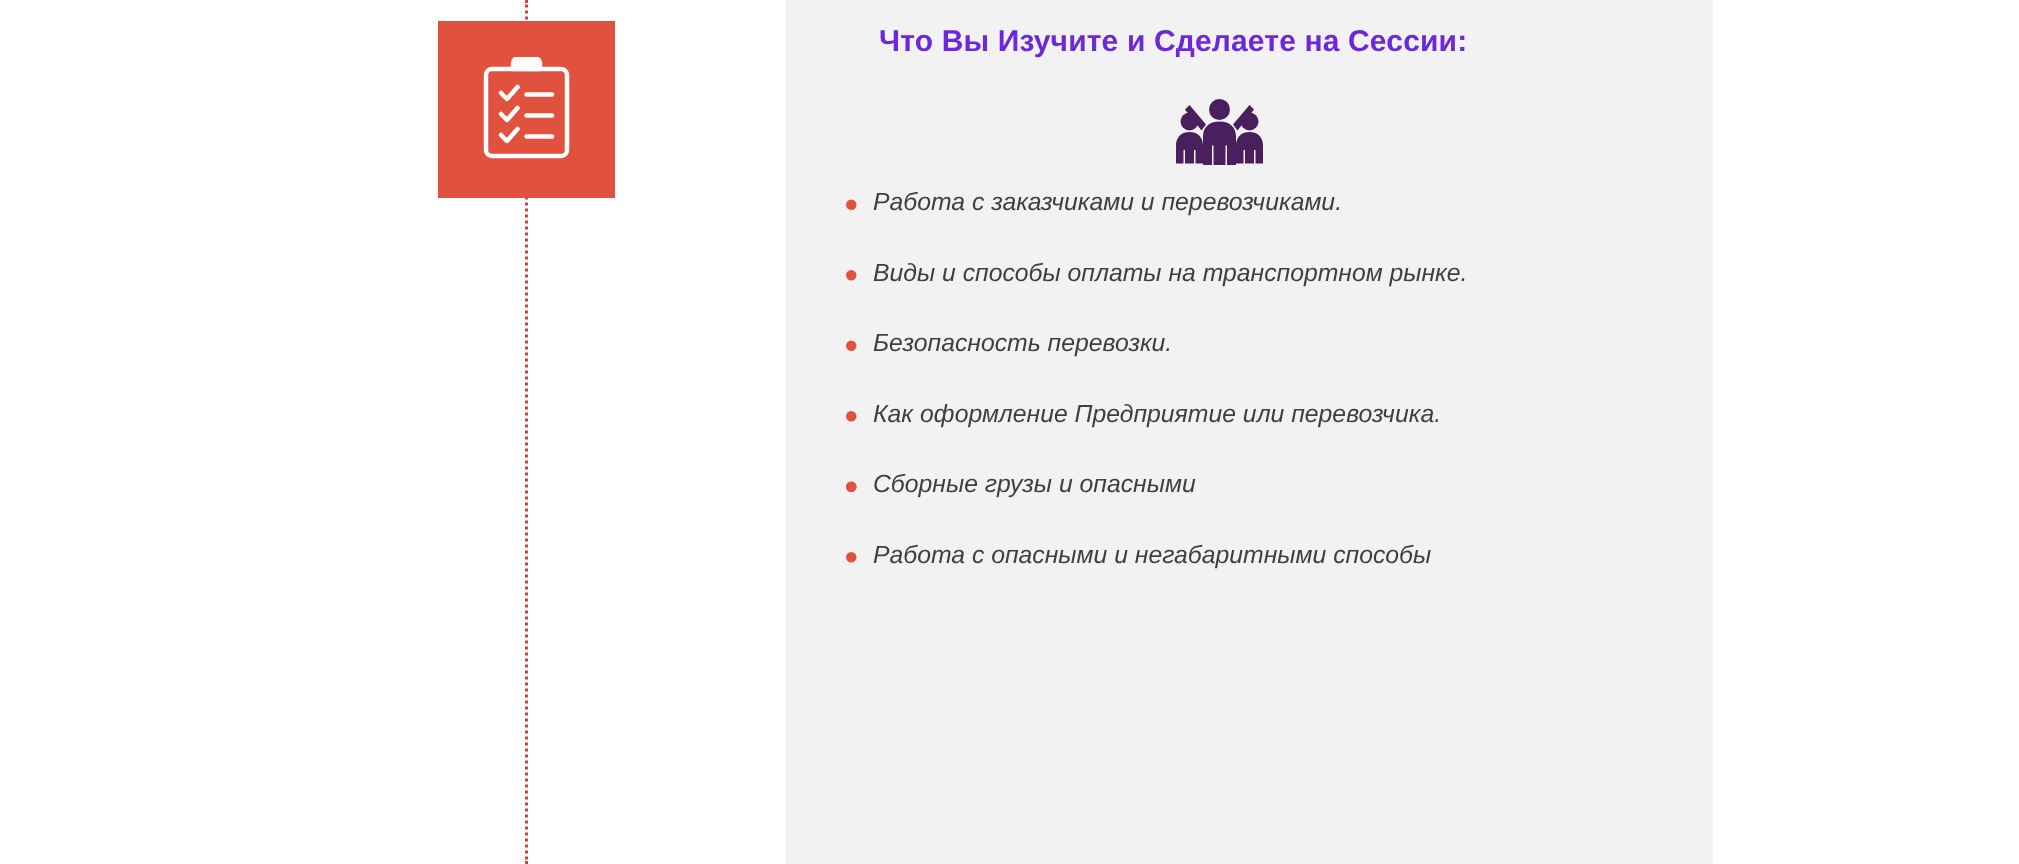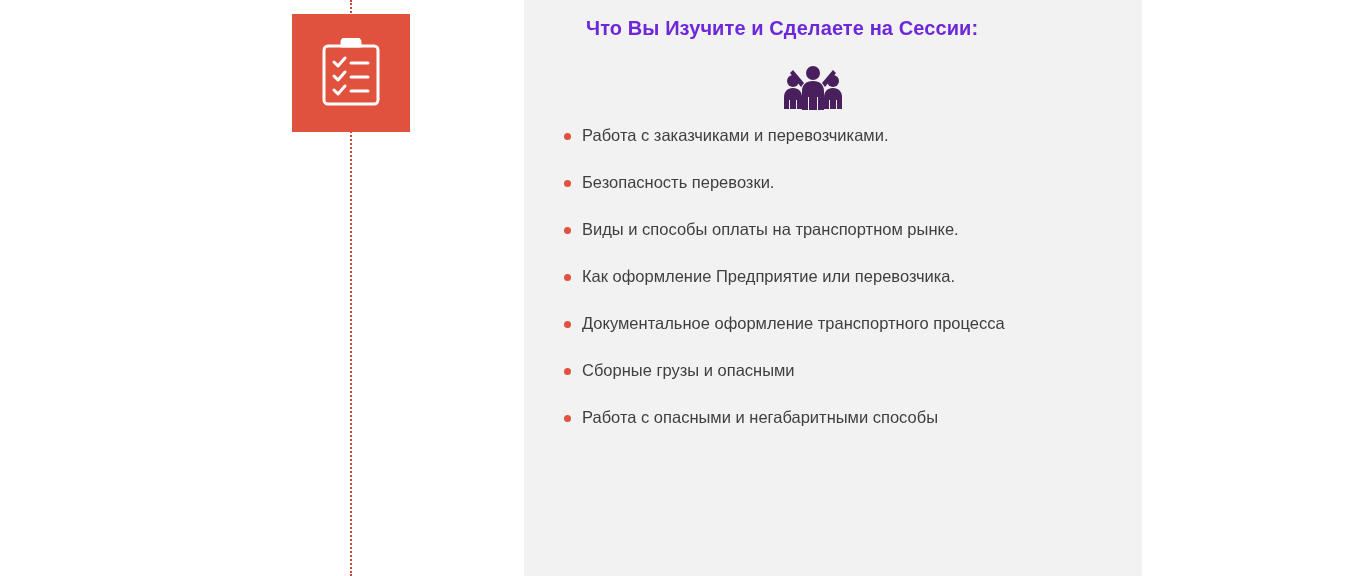--- a/index.html
+++ b/index.html
@@ -70,20 +70,21 @@
     display: flex;
     justify-content: center;
     padding-right: 30px;
   }
   .people-icon svg { display: block; }
 
   .bullet-list {
     list-style: none;
     margin: 0;
     padding: 0;
+    font-style: italic;
   }
   .bullet-list li {
     position: relative;
     padding: 0 0 0 22px;
     margin: 0 0 24px 0;
     font-size: 16.5px;
     line-height: 23px;
     color: #3f3f3f;
   }
   .bullet-list li .dot {
@@ -142,33 +143,32 @@
       </svg>
     </div>
 
     <ul class="bullet-list">
       <li>
         <span class="dot"></span>
         <span class="txt">Работа с заказчиками и перевозчиками.</span>
       </li>
       <li>
         <span class="dot"></span>
-        <span class="txt">Безопасность перевозки.</span>
+        <span class="txt">Виды и способы оплаты на транспортном рынке.</span>
       </li>
       <li>
         <span class="dot"></span>
-        <span class="txt">Виды и способы оплаты на транспортном рынке.</span>
+        <span class="txt">Безопасность перевозки.</span>
       </li>
       <li>
         <span class="dot"></span>
         <span class="txt">Как оформление Предприятие или перевозчика.</span>
       </li>
       <li>
         <span class="dot"></span>
-        <span class="txt">Документальное оформление транспортного процесса</span>
       </li>
       <li>
         <span class="dot"></span>
         <span class="txt">Сборные грузы и опасными</span>
       </li>
       <li>
         <span class="dot"></span>
         <span class="txt">Работа с опасными и негабаритными способы</span>
       </li>
     </ul>

